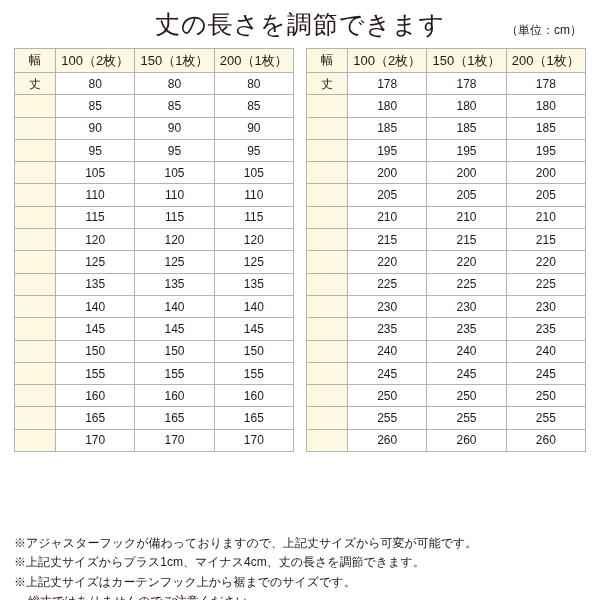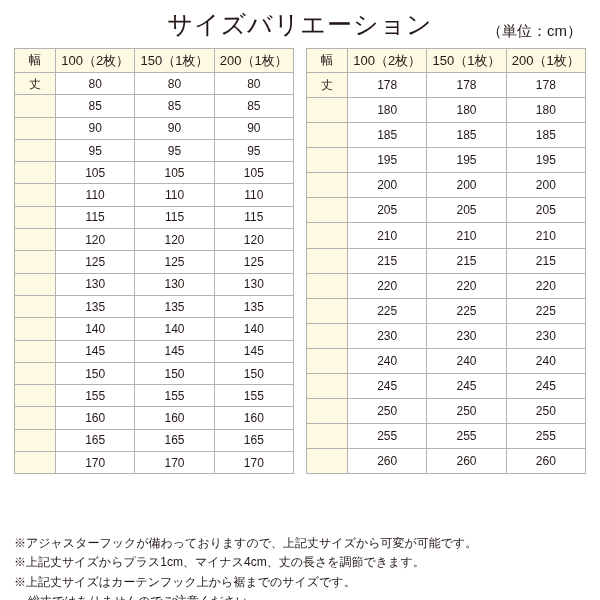--- a/index.html
+++ b/index.html
@@ -31,21 +31,21 @@
     display: inline-block;
     font-size: 25px;
     letter-spacing: 1px;
     color: #231815;
     font-weight: normal;
   }
   .unit {
     position: absolute;
     right: 18px;
     top: 22px;
-    font-size: 15px;
+    font-size: 12px;
     color: #231815;
   }
   .tables {
     position: absolute;
     left: 14px;
     top: 48px;
     width: 572px;
     display: flex;
     justify-content: space-between;
   }
@@ -92,21 +92,21 @@
   .notes .indent {
     padding-left: 14px;
   }
 </style>
 </head>
 <body>
 
 <div class="page">
 
   <div class="title-row">
-    <span class="title">サイズバリエーション</span>
+    <span class="title">丈の長さを調節できます</span>
   </div>
   <div class="unit">（単位：cm）</div>
 
   <div class="tables">
 
     <table class="size">
       <thead>
         <tr>
           <th class="corner">幅</th>
           <th>100（2枚）</th>
@@ -164,26 +164,20 @@
           <td>120</td>
         </tr>
         <tr>
           <td class="rowhead"></td>
           <td>125</td>
           <td>125</td>
           <td>125</td>
         </tr>
         <tr>
           <td class="rowhead"></td>
-          <td>130</td>
-          <td>130</td>
-          <td>130</td>
-        </tr>
-        <tr>
-          <td class="rowhead"></td>
           <td>135</td>
           <td>135</td>
           <td>135</td>
         </tr>
         <tr>
           <td class="rowhead"></td>
           <td>140</td>
           <td>140</td>
           <td>140</td>
         </tr>
@@ -294,20 +288,26 @@
           <td class="rowhead"></td>
           <td>225</td>
           <td>225</td>
           <td>225</td>
         </tr>
         <tr>
           <td class="rowhead"></td>
           <td>230</td>
           <td>230</td>
           <td>230</td>
+        </tr>
+        <tr>
+          <td class="rowhead"></td>
+          <td>235</td>
+          <td>235</td>
+          <td>235</td>
         </tr>
         <tr>
           <td class="rowhead"></td>
           <td>240</td>
           <td>240</td>
           <td>240</td>
         </tr>
         <tr>
           <td class="rowhead"></td>
           <td>245</td>

